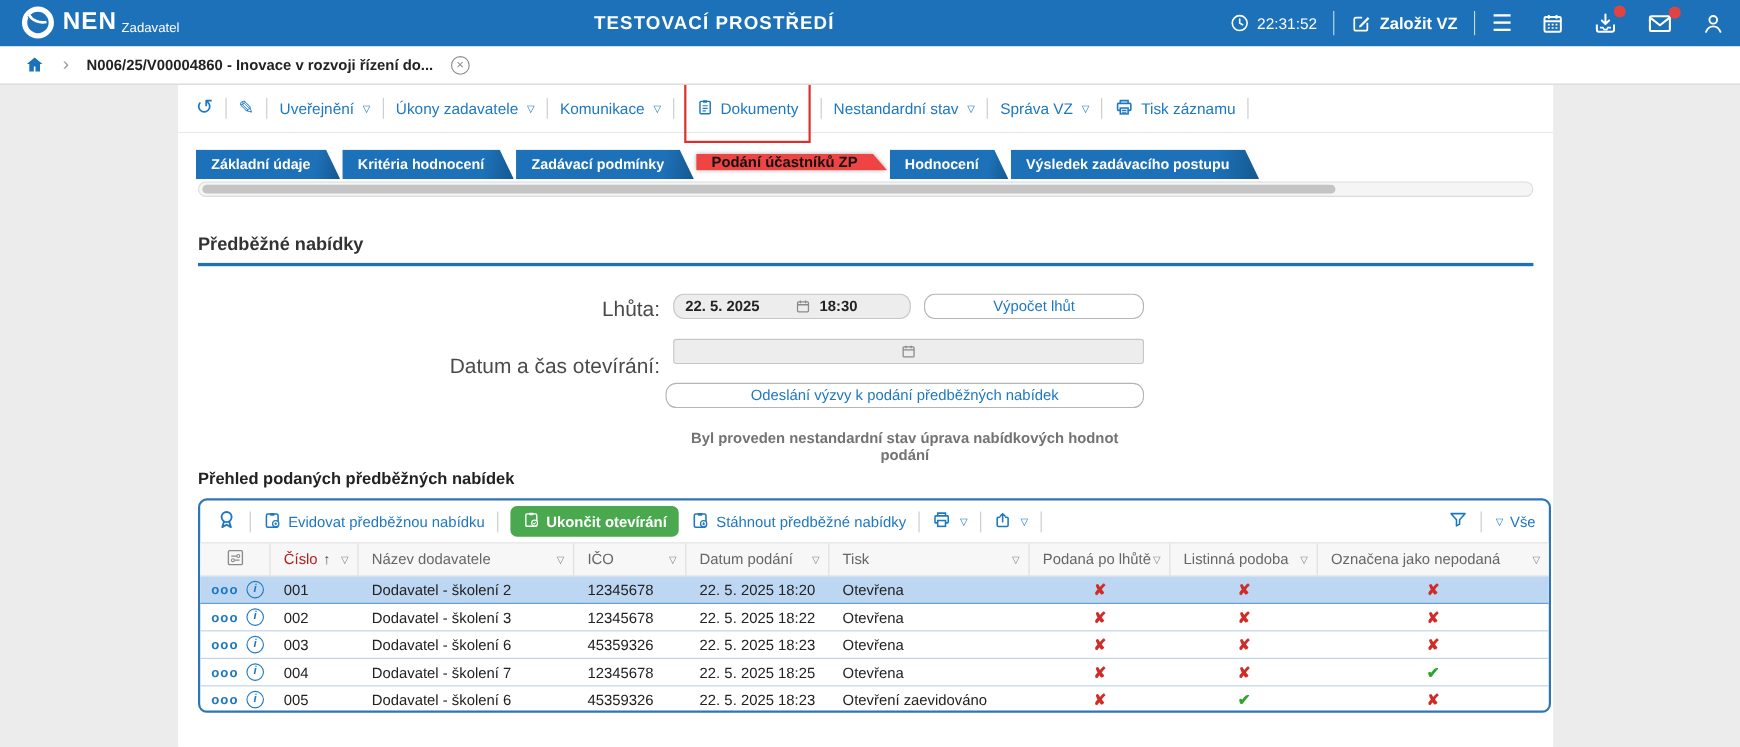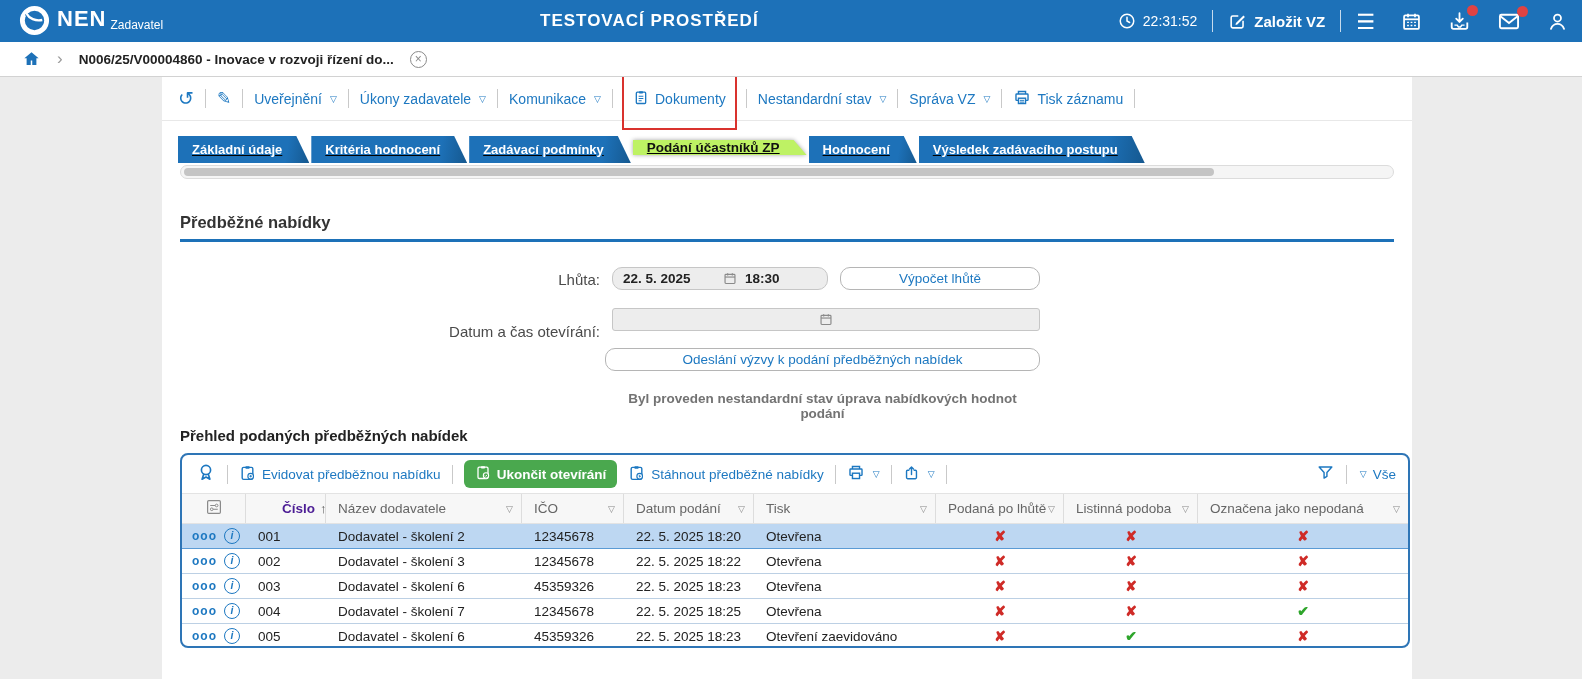--- a/index.html
+++ b/index.html
@@ -35,35 +35,35 @@
 
   
   .actions-bar { position:absolute; top:0; left:0; width:100%; height:44px; border-bottom:1px solid #e8e8e8; display:flex; align-items:center; padding-left:16px; gap:11px; font-size:14px; color:#1d78c1; }
   .vd { width:1px; height:19px; background:#c9c9c9; }
   .act { display:flex; align-items:center; gap:6px; cursor:pointer; white-space:nowrap; }
   .dd { font-size:9px; color:#1d78c1; margin-left:2px; }
   .glyph-ic { font-size:17px; line-height:1; }
   .red-box { border:2px solid #d9322e; padding:19px 9px; display:flex; align-items:center; gap:6px; margin:0 -2px; }
 
   
-  .tabs { position:absolute; top:54px; left:16px; height:32px; display:flex; align-items:flex-end; gap:2px;text-decoration:underline; }
+  .tabs { position:absolute; top:54px; left:16px; height:32px; display:flex; align-items:flex-end; gap:2px; }
   .tab { clip-path:polygon(0 0, calc(100% - 13px) 0, 100% 100%, 0 100%); background:linear-gradient(100deg,#1d71b8 82%,#15588f 100%); color:#fff; font-size:13px; font-weight:bold; line-height:27px; height:27px; padding:0 27px 0 14px; white-space:nowrap; cursor:pointer; }
   .tab-active-wrap { filter:drop-shadow(0 0 2px rgba(0,0,0,.35)); }
-  .tab.active { background:#bef264; color:#111; height:31px; line-height:31px; font-size:13.5px; }
+  .tab.active { background:#ef4444; color:#111; height:31px; line-height:31px; font-size:13.5px; }
 
   
   .hscroll { position:absolute; top:88px; left:18px; width:1214px; height:14px; background:#f5f5f5; border:1px solid #dcdcdc; border-radius:7px; }
   .hscroll-thumb { position:absolute; top:2px; left:3px; width:1030px; height:8px; background:#c4c4c4; border-radius:4px; cursor:grab; }
 
   
   .sec-title { position:absolute; top:136px; left:18px; font-size:16.5px; font-weight:bold; color:#333; }
   .sec-rule { position:absolute; top:162px; left:18px; width:1214px; height:3px; background:#1d71b8; }
 
   
-  .frm-label { position:absolute; width:438px; text-align:right; font-size:15px; color:#4a4a4a; }
+  .frm-label { position:absolute; width:438px; text-align:right; font-size:19px; color:#4a4a4a; }
   .inp { background:#ededed; border:1px solid #c6c6c6; border-radius:3px; height:23px; display:flex; align-items:center; }
   .inp-deadline { position:absolute; top:190px; left:450px; width:216px; padding:0 10px; gap:8px;border-radius:10px; }
   .inp-date, .inp-time { font-size:13.5px; font-weight:bold; color:#222; }
   .inp-date { width:92px; }
   .cal-ic { color:#8a8a8a; display:flex; }
   .btn { background:#fff; border:1px solid #b5b5b5; border-radius:10px; height:23px; color:#1d78c1; font-size:13.5px; text-align:center; cursor:pointer; display:flex; align-items:center; justify-content:center; font-family:"Liberation Sans",sans-serif; }
   .btn-calc { position:absolute; top:190px; left:678px; width:200px; }
   .inp-opening { position:absolute; top:231px; left:450px; width:428px; justify-content:center; }
   .btn-send { position:absolute; top:271px; left:443px; width:435px; }
   .warning { position:absolute; top:314px; left:443px; width:435px; text-align:center; font-size:13.5px; font-weight:bold; color:#737373; }
@@ -74,21 +74,21 @@
   .panel-toolbar { height:38px; display:flex; align-items:center; padding:0 12px 0 14px; gap:11px; font-size:13.5px; color:#1d78c1; }
   .pt-link { display:flex; align-items:center; gap:6px; cursor:pointer; white-space:nowrap; }
   .btn-green { background:#4aa84e; color:#fff; font-weight:bold; font-size:13.5px; border:none; border-radius:6px; height:28px; padding:0 11px; display:flex; align-items:center; gap:6px; cursor:pointer; font-family:"Liberation Sans",sans-serif; }
   .pt-spacer { flex:1; }
 
   .grid { display:grid; grid-template-columns:64px 80px 196px 102px 130px 182px 128px 134px 210px; }
   .thead { background:#f7f7f7; border-top:1px solid #e3e3e3; border-bottom:1px solid #e3e3e3; height:31px; }
   .th { display:flex; align-items:center; padding:0 8px 0 12px; font-size:13.5px; color:#666; border-right:1px solid #ddd; white-space:nowrap; overflow:hidden; cursor:pointer; }
   .th:last-child { border-right:none; }
   .th .dd { margin-left:auto; color:#888; }
-  .th-num { font-weight:bold; color:#4c1d95;margin-left:24px; }
+  .th-num { font-weight:normal; color:#b91c1c; }
   .sort { color:#555; font-size:13px; margin-left:5px; }
   .th-tools { justify-content:center; padding:0; color:#8a8a8a; }
 
   .trow { height:25px; border-bottom:1px solid #bcd0e4; cursor:pointer; }
   .trow.selected { background:#bdd7f2; border-bottom:1px solid #5b9bd5; }
   .td { display:flex; align-items:center; padding:2px 12px; font-size:13.5px; color:#222; white-space:nowrap; overflow:hidden; }
   .td-actions { gap:7px; padding:0 0 0 10px; }
   .dots { color:#1d78c1; font-size:12px; font-weight:bold; letter-spacing:1px; cursor:pointer; }
   .info-ic { width:16px; height:16px; border:1.5px solid #1d78c1; border-radius:50%; color:#1d78c1; font-size:10.5px; font-weight:bold; font-style:italic; text-align:center; line-height:13px; cursor:pointer; flex:0 0 auto; }
   .mark { justify-content:center; font-size:14px; font-weight:bold; }
@@ -258,21 +258,21 @@
     <span class="inp-date">22. 5. 2025</span>
     <span class="cal-ic">
         <svg width="14" height="15" viewBox="0 0 24 24">
           <rect x="3.5" y="5" width="17" height="15.5" rx="1.5" stroke="currentColor" stroke-width="2" fill="none"></rect>
           <path d="M3.5 9.5h17" stroke="currentColor" stroke-width="2"></path>
           <path d="M8 3v4M16 3v4" stroke="currentColor" stroke-width="2"></path>
         </svg>
       </span>
     <span class="inp-time">18:30</span>
   </div>
-  <div class="btn btn-calc">Výpočet lhůtě</div>
+  <div class="btn btn-calc">Výpočet lhůt</div>
 
   <div class="frm-label" style="top:246px;">Datum a čas otevírání:</div>
   <div class="inp inp-opening">
     <span></span>
     <span class="cal-ic">
         <svg width="14" height="15" viewBox="0 0 24 24">
           <rect x="3.5" y="5" width="17" height="15.5" rx="1.5" stroke="currentColor" stroke-width="2" fill="none"></rect>
           <path d="M3.5 9.5h17" stroke="currentColor" stroke-width="2"></path>
           <path d="M8 3v4M16 3v4" stroke="currentColor" stroke-width="2"></path>
         </svg>

